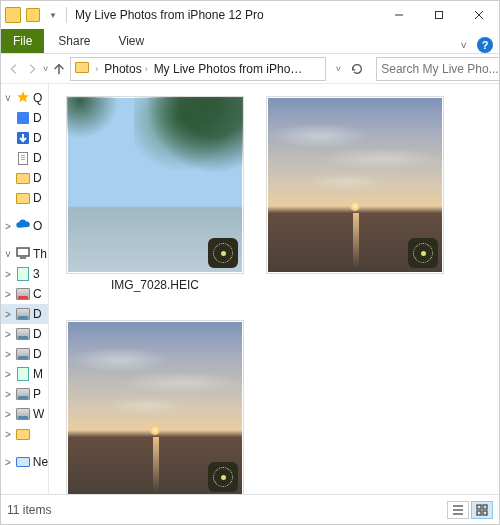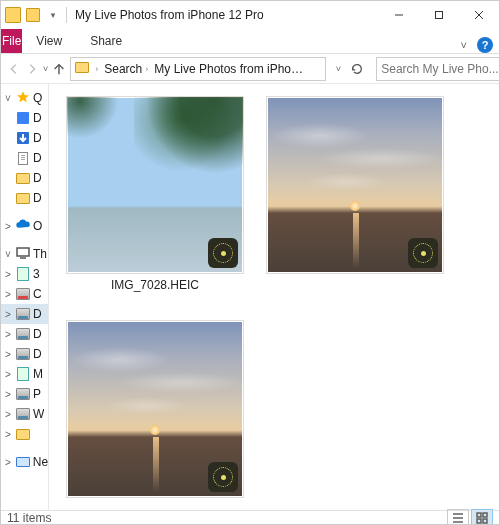--- a/index.html
+++ b/index.html
@@ -13,21 +13,21 @@
   .qat .sep { width:1px; height:16px; background:#d0d0d0; margin:0 2px;}
   .qat-sm { width:14px; height:14px; }
   .title-text { margin-left:6px; font-size:12px; }
   .win-controls { margin-left:auto; display:flex; }
   .win-btn { width:40px; height:28px; display:flex; align-items:center; justify-content:center; }
   .win-btn svg { width:10px; height:10px; stroke:#333; stroke-width:1; fill:none;}
 
   
   .ribbon { height:25px; display:flex; align-items:flex-end; border-bottom:1px solid #e0e0e0; }
   .tab { padding:5px 14px; font-size:12px; color:#333; }
-  .tab.file { background:#be185d; color:#fff; padding:5px 1px; }
+  .tab.file { background:#4d7c0f; color:#fff; padding:5px 12px; }
   .ribbon-right { margin-left:auto; display:flex; align-items:center; padding-right:6px; gap:10px;}
   .chev { color:#666; font-size:11px;}
   .help { width:16px; height:16px; border-radius:50%; background:#1976d2; color:#fff; font-weight:bold; text-align:center; line-height:16px; font-size:11px;}
 
   
   .addrrow { height:30px; display:flex; align-items:center; padding:3px 6px; gap:4px; border-bottom:1px solid #e8e8e8;}
   .navbtn { width:24px; height:24px; border-radius:2px; display:flex; align-items:center; justify-content:center; }
   .navbtn.disabled svg { stroke:#bbb; }
   .navbtn svg { width:14px; height:14px; stroke:#555; stroke-width:1.6; fill:none; }
   .addrbox { flex:0 0 256px; height:24px; border:1px solid #ccc; display:flex; align-items:center; padding:0 2px; gap:2px;}
@@ -87,21 +87,21 @@
   .glint{position:absolute;left:47%;top:55%;width:8px;height:80px;background:linear-gradient(rgba(255,240,200,.8),rgba(255,240,200,0));}
   .p34{background:linear-gradient(#7e93b9 0%,#a7aebe 20%,#d7c9b2 50%,#e9cda1 62%,#654e40 66%,#4a4038 100%);}
   .p34 .sun{position:absolute;left:50%;top:62%;width:10px;height:10px;background:radial-gradient(#fff3cf,#f6c471 70%,transparent 80%);border-radius:50%;transform:translate(-50%,-50%);}
   .p34 .glint{top:66%;height:55px;left:49%;width:6px;background:linear-gradient(rgba(255,210,150,.85),transparent);}
   .clouds{position:absolute;inset:0;background:
     radial-gradient(ellipse 70px 18px at 30% 22%,rgba(255,255,255,.35),transparent 70%),
     radial-gradient(ellipse 90px 15px at 65% 35%,rgba(255,255,255,.3),transparent 70%),
     radial-gradient(ellipse 60px 12px at 45% 48%,rgba(255,255,255,.25),transparent 70%);}
 
   
-  .status { height:14px; border-top:1px solid #e0e0e0; display:flex; align-items:center; padding:0 6px; font-size:12px; color:#555; background:#fff;}
+  .status { height:30px; border-top:1px solid #e0e0e0; display:flex; align-items:center; padding:0 6px; font-size:12px; color:#555; background:#fff;}
   .status .views { margin-left:auto; display:flex; gap:2px;}
   .vbtn{width:22px;height:18px;border:1px solid #ccc;display:flex;align-items:center;justify-content:center;}
   .vbtn.sel{background:#d8e6f2;border-color:#8cc8f0;}
   .vbtn svg{width:12px;height:12px;stroke:#555;stroke-width:1.4;fill:none;}
 </style>
 </head>
 <body>
 
 <div class="window">
 
@@ -128,22 +128,22 @@
           <svg viewBox="0 0 10 10">
             <line x1="1" y1="1" x2="9" y2="9"></line>
             <line x1="9" y1="1" x2="1" y2="9"></line>
           </svg>
         </div>
     </div>
   </div>
 
   <div class="ribbon">
     <div class="tab file">File</div>
+    <div class="tab">Share</div>
     <div class="tab">View</div>
-    <div class="tab">Share</div>
     <div class="ribbon-right">
       <span class="chev">˅</span>
       <span class="help">?</span>
     </div>
   </div>
 
   <div class="addrrow">
     <div class="navbtn disabled">
         <svg viewBox="0 0 16 16">
           <polyline points="10,3 5,8 10,13"></polyline>
@@ -160,21 +160,21 @@
           <polyline points="3,8 8,3 13,8"></polyline>
           <line x1="8" y1="3" x2="8" y2="14"></line>
         </svg>
       </div>
     <div class="addrbox">
       <span class="addr-icon"><span class="i-folder" style="display:inline-block"></span></span>
       <span class="crumb">
           <span class="arr">›</span>
         </span>
       <span class="crumb">
-          <span>Search</span>
+          <span>Photos</span>
           <span class="arr">›</span>
         </span>
       <span class="crumb">
           <span style="max-width:150px;overflow:hidden;text-overflow:ellipsis;white-space:nowrap;display:inline-block;">My Live Photos from iPhone 12 Pro</span>
         </span>
     </div>
     <div class="refresh-group">
       <span class="dd">˅</span>
       <div class="refresh">
           <svg viewBox="0 0 16 16">

